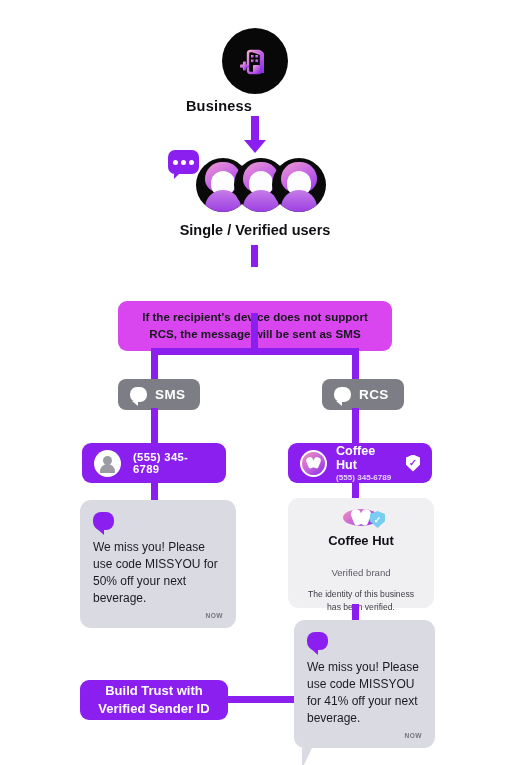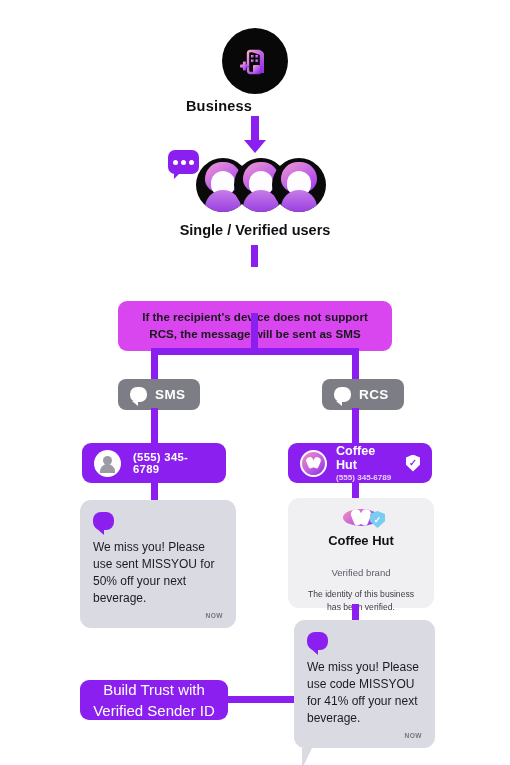--- a/index.html
+++ b/index.html
@@ -194,21 +194,21 @@
   #verified-card .vname { margin-top: 7px; font-size: 13px; font-weight: 800; color: #101016; }
   #verified-card .vsub  { font-size: 9.6px; color: #5c5c66; margin-top: 19px; }
   #verified-card .vdesc { font-size: 8.6px; color: #3b3b44; line-height: 1.5; margin-top: 10px; padding: 0 12px; }
 
   
   #cta {
     position: absolute; left: 80px; top: 680px; width: 148px; height: 40px;
     border-radius: 9px; background: #8B1FF0;
     display: flex; align-items: center; justify-content: center; text-align: center;
   }
-  #cta span { font-size: 15px; font-weight: 400; color: #fff; line-height: 1.4; }
+  #cta span { font-size: 13px; font-weight: 700; color: #fff; line-height: 1.4; }
 </style>
 </head>
 <body>
 
 <div id="stage">
 
   <div id="business-icon">
     <svg width="34" height="34" viewBox="0 0 34 34">
       <defs>
         <linearGradient id="gb" x1="0" y1="0" x2="1" y2="1">
@@ -298,21 +298,21 @@
     <span class="shield-ico"></span>
   </div>
 
   <div class="rail" style="left:151px; top:482px; width:7px; height:22px;"></div>
   <div class="rail" style="left:352px; top:482px; width:7px; height:20px;"></div>
 
   <div class="msg" id="msg-sms">
     <div class="mbub"></div>
     <div class="mtext">
       <span>We miss you! Please</span>
-      <span>use sent MISSYOU for</span>
+      <span>use code MISSYOU for</span>
       <span>50% off your next</span>
       <span>beverage.</span>
     </div>
     <div class="mnow">NOW</div>
   </div>
 
   <div id="verified-card">
     <div class="brand-logo-lg">
       <span class="heart"></span>
       <span class="badge-check"></span>

